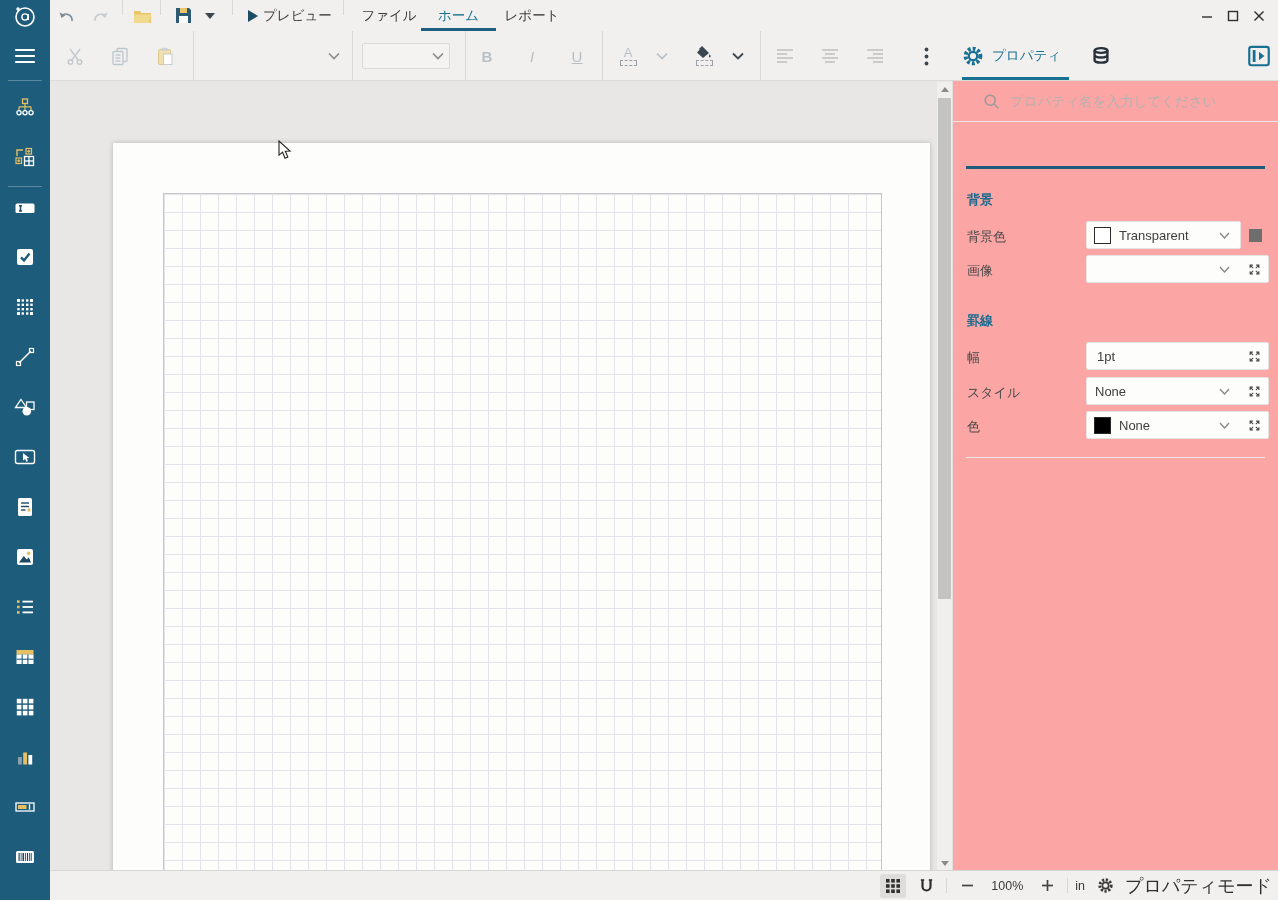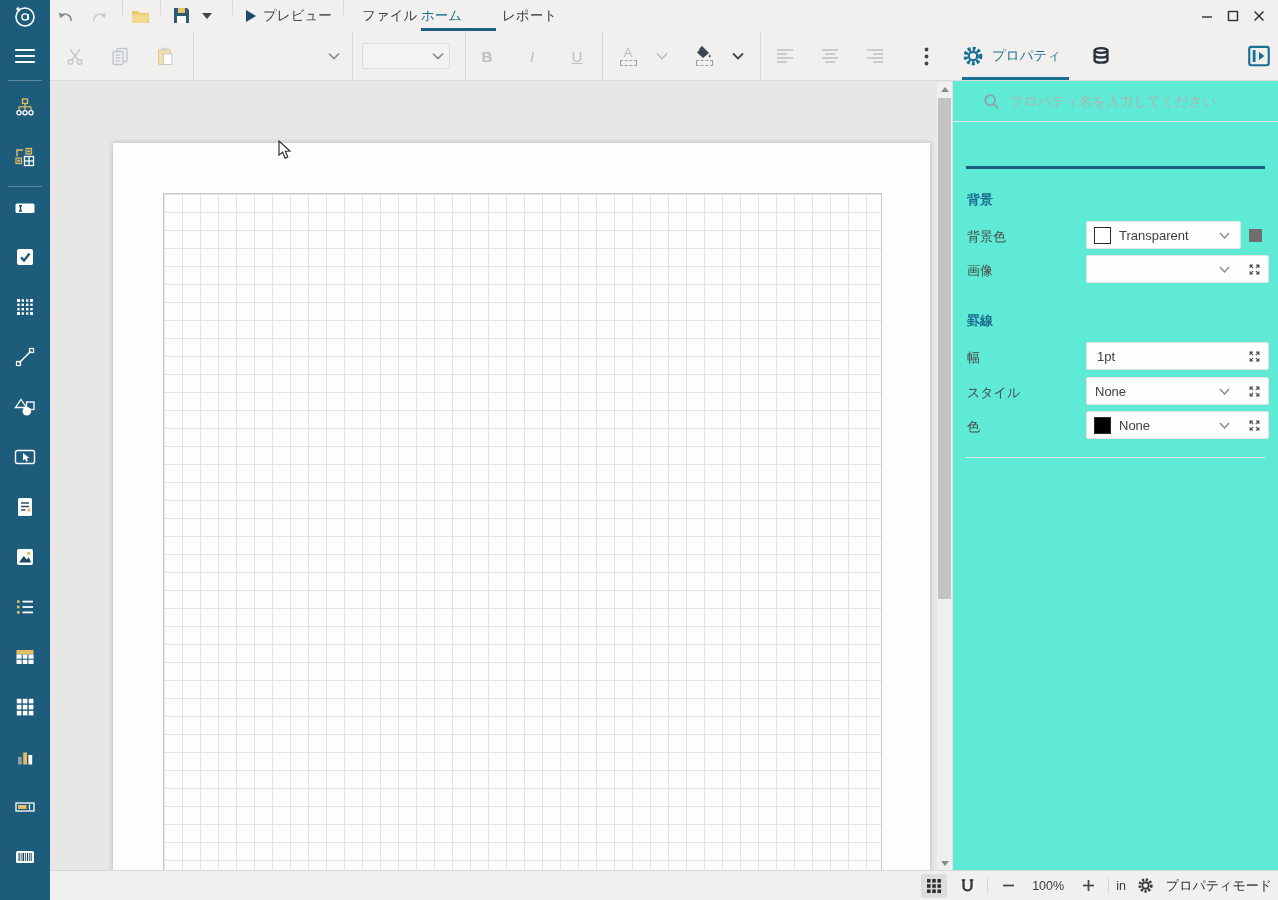--- a/index.html
+++ b/index.html
@@ -7,21 +7,21 @@
   body { font-family:"Liberation Sans", sans-serif; background:#f1f0ee; position:relative; color:#3c3c3c; }
 
   
   .sidebar { position:absolute; left:0; top:0; width:50px; height:900px; background:#1e5c7c; z-index:5; }
   .sb-item { position:absolute; left:13px; width:24px; height:24px; display:flex; align-items:center; justify-content:center; }
   .sb-sep { position:absolute; left:8px; width:34px; height:1px; background:rgba(255,255,255,0.28); }
   .logo-wrap { position:absolute; left:11px; top:3px; width:28px; height:26px; }
 
   
   .titlebar { position:absolute; left:50px; top:0; width:1228px; height:31px; background:#f1f0ee; z-index:4; }
-  .tb-abs { position:absolute; top:0; height:31px; display:flex; align-items:center; justify-content:flex-start; }
+  .tb-abs { position:absolute; top:0; height:31px; display:flex; align-items:center; justify-content:center; }
   .menu-label { font-size:13.5px; color:#3c3c3c; white-space:nowrap; }
   .menu-active { color:#1a7292; }
   .menu-underline { position:absolute; bottom:0; left:0; width:100%; height:3px; background:#1d5f80; }
   .vsep { width:1px; height:15px; background:#d9d8d6; }
   .doc-title { font-size:13px; color:#3a3a3a; white-space:nowrap; }
   .doc-unsaved { font-size:12.5px; color:#8f8f8f; white-space:nowrap; margin-left:14px; }
   .winbtn { width:26px; height:31px; display:flex; align-items:center; justify-content:center; color:#2f2f2f; }
 
   
   .toolbar { position:absolute; left:50px; top:31px; width:1228px; height:50px; background:#f1f0ee; border-bottom:1px solid #dcdbd9; z-index:4; }
@@ -41,21 +41,21 @@
           background-image:linear-gradient(#e3e3eb 1px, transparent 1px), linear-gradient(90deg,#e3e3eb 1px, transparent 1px);
           background-size:18px 18px; }
   .cursor { position:absolute; left:228px; top:59px; z-index:6; }
 
   
   .vscroll { position:absolute; right:0; top:1px; width:15px; height:788px; background:#f0efed; }
   .vscroll .arrow { position:absolute; left:0; width:15px; height:14px; display:flex; align-items:center; justify-content:center; color:#8a8a8a; }
   .vscroll .thumb { position:absolute; left:1px; top:16px; width:13px; height:501px; background:#c3c3c2; }
 
   
-  .panel { position:absolute; left:952px; top:81px; width:326px; height:789px; background:#5eead4; border-left:1px solid #e1e0de; }
+  .panel { position:absolute; left:952px; top:81px; width:326px; height:789px; background:#fca5a5; border-left:1px solid #e1e0de; }
   .search-row { position:absolute; left:0; top:0; width:100%; height:41px; border-bottom:1px solid #e8e7e5; display:flex; align-items:center; padding-left:30px; }
   .search-input { border:none; outline:none; background:transparent; font-size:13.5px; color:#444; margin-left:10px; width:240px; font-family:"Liberation Sans",sans-serif; }
   .search-input::placeholder { color:#b3b1ae; }
   .scope-tab { position:absolute; top:57px; left:0; width:100%; text-align:center; font-size:14px; font-weight:bold; color:#1c3a50; }
   .scope-underline { position:absolute; top:85px; left:13px; right:13px; height:3px; background:#1d5b7a; }
   .sec-header { position:absolute; left:14px; font-size:13px; font-weight:bold; color:#1a6b8e; }
   .prop-label { position:absolute; left:14px; font-size:13px; color:#4a4a4a; white-space:nowrap; }
   .field { position:absolute; left:133px; height:28px; background:#fdfdfc; border:1px solid #e5e4e2; border-radius:2px; display:flex; align-items:center; }
   .field .swatch { width:17px; height:17px; border:1.5px solid #2a2a2a; margin-left:7px; flex:0 0 auto; }
   .field .val { font-size:13px; color:#3e3e3e; margin-left:8px; white-space:nowrap; }
@@ -64,21 +64,21 @@
   .field .expand { position:absolute; right:7px; color:#4a4a4a; display:flex; }
   .field input { border:none; outline:none; background:transparent; font-size:13px; color:#3e3e3e; width:110px; margin-left:10px; font-family:"Liberation Sans",sans-serif; }
   .mini-square { position:absolute; left:296px; width:13px; height:13px; background:#6e6e6e; }
   .panel-divider { position:absolute; left:13px; right:13px; height:1px; background:#e8e7e5; }
 
   
   .statusbar { position:absolute; left:50px; top:870px; width:1228px; height:30px; background:#f1f0ee; border-top:1px solid #d8d7d5; display:flex; align-items:center; justify-content:flex-end; padding-right:6px; gap:7px; z-index:5; }
   .sbtn { width:26px; height:24px; display:flex; align-items:center; justify-content:center; color:#333; border-radius:2px; }
   .sbtn.active { background:#dedddb; }
   .status-text { font-size:12.5px; color:#3a3a3a; white-space:nowrap; }
-  .mode-label { font-size:13px; color:#2f2f2f; white-space:nowrap; }
+  .mode-label { font-size:18px; color:#2f2f2f; white-space:nowrap; }
 </style>
 </head>
 <body>
 
 <div class="sidebar">
   <div class="logo-wrap">
     <svg width="28" height="26" viewBox="0 0 28 26">
         <circle cx="14" cy="14" r="9" fill="none" stroke="#fff" stroke-width="1.6"></circle>
         <circle cx="14" cy="14" r="3.1" fill="none" stroke="#fff" stroke-width="1.4"></circle>
         <line x1="17.2" y1="11" x2="17.2" y2="17" stroke="#fff" stroke-width="1.4"></line>

